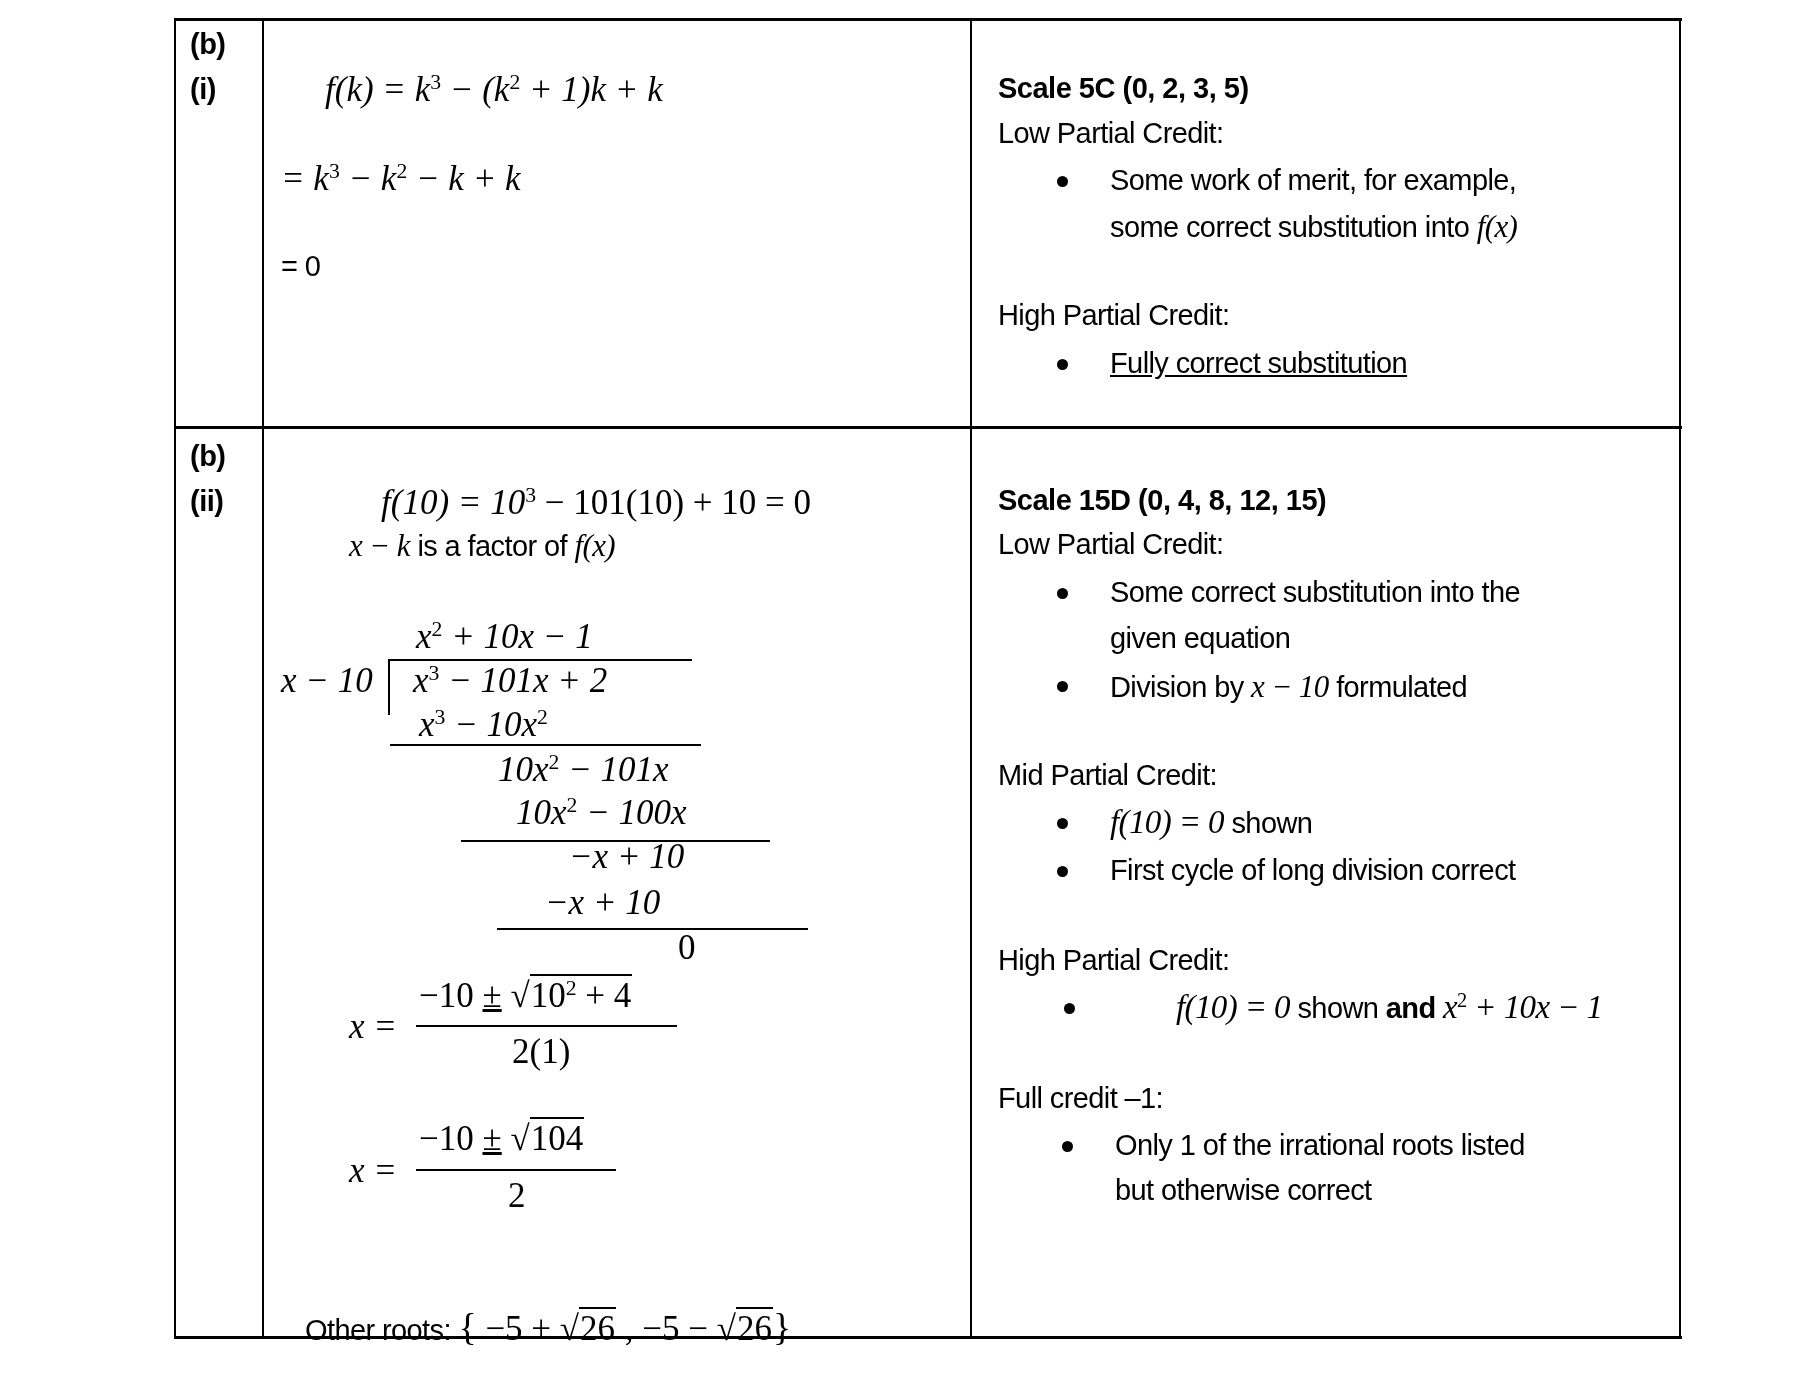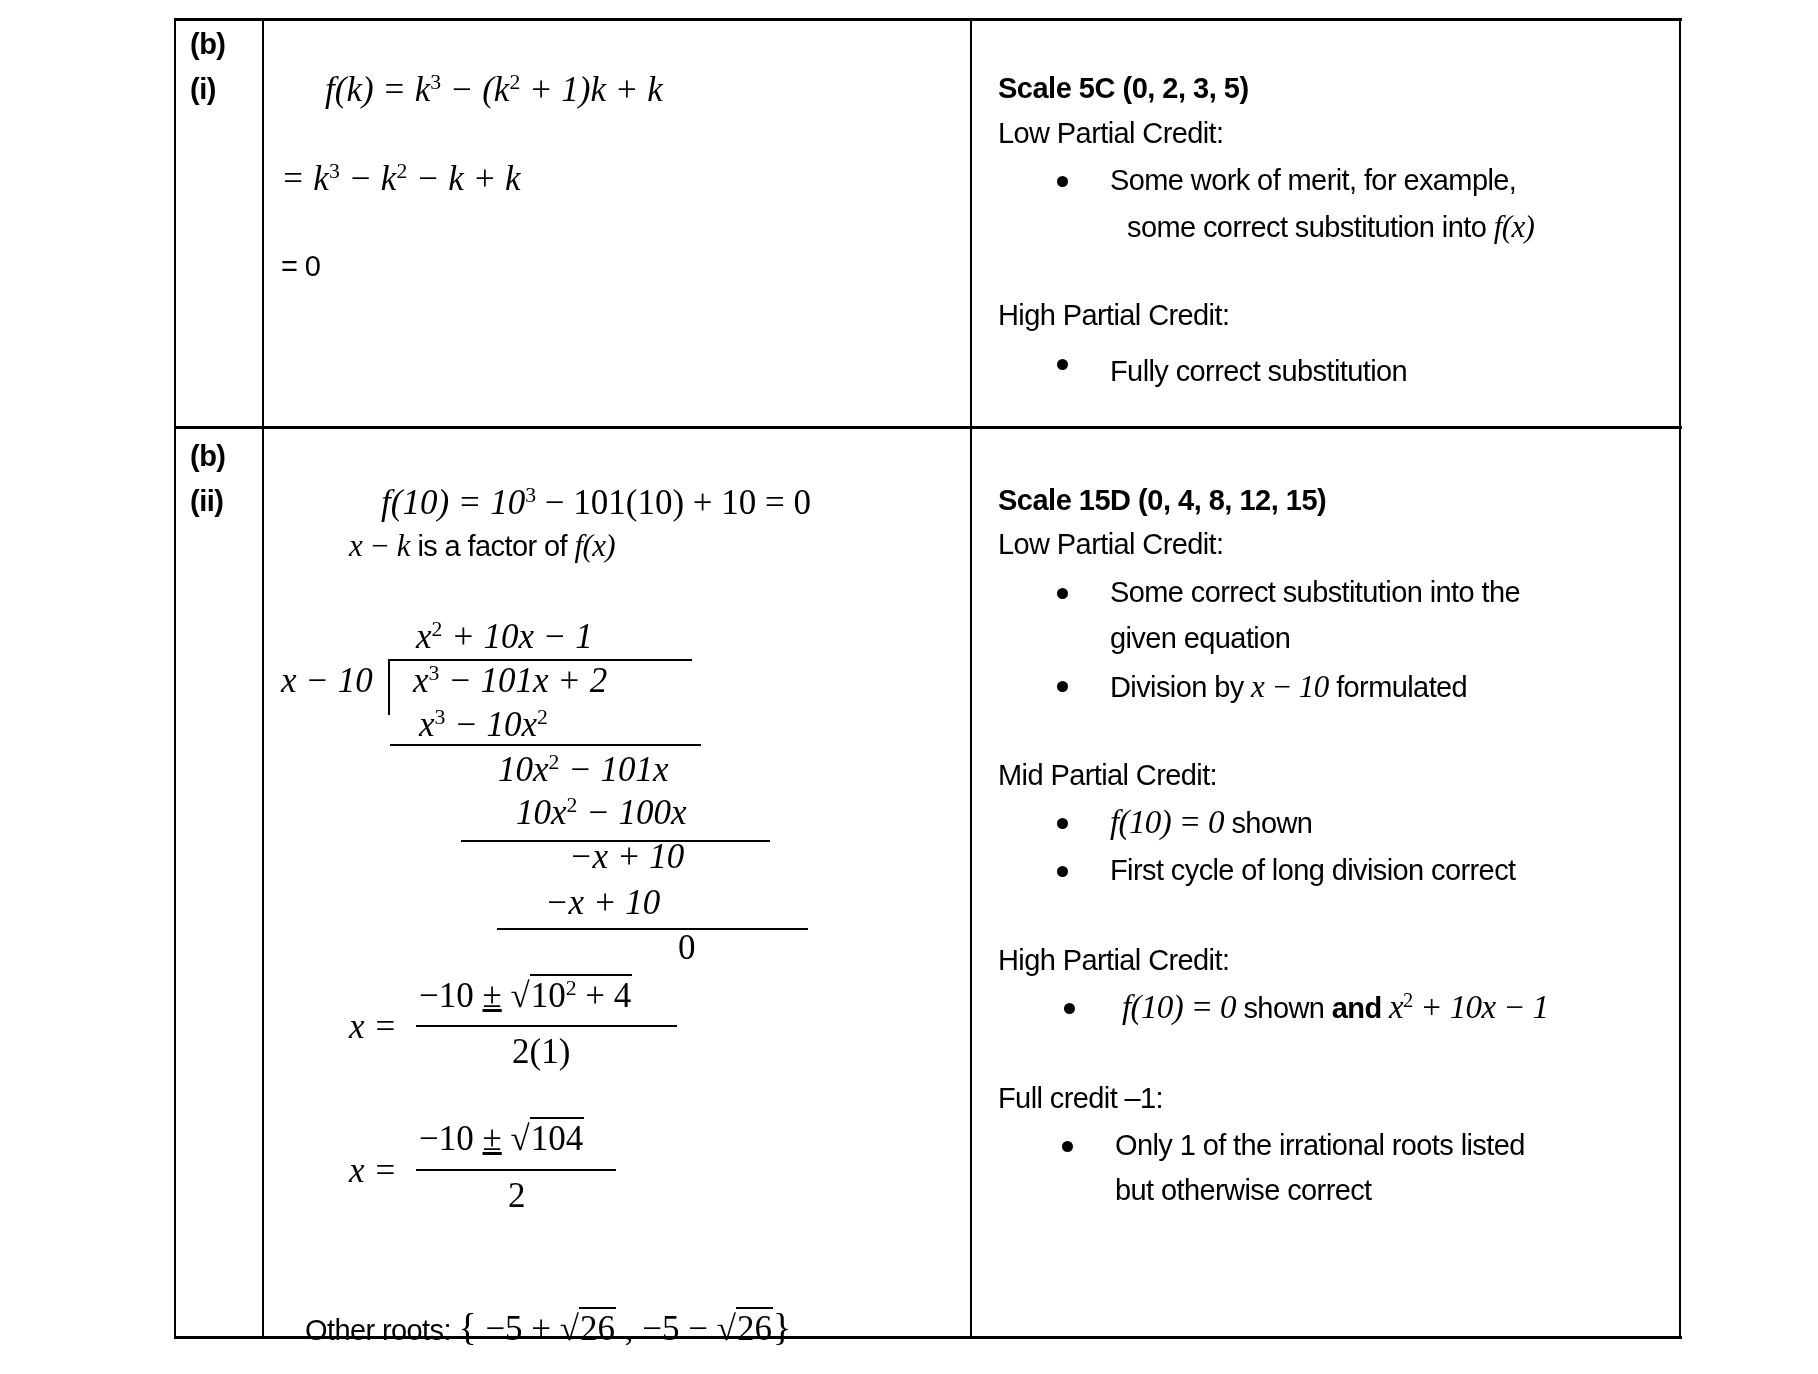--- a/index.html
+++ b/index.html
@@ -44,26 +44,26 @@
     <i>= k</i><sup>3</sup><i> − k</i><sup>2</sup><i> − k + k</i>
   </div>
   <div class="abs txt" style="left:281px; top:252px;">= 0</div>
 
   <div class="abs lbl" style="left:998px; top:74px;">Scale 5C (0, 2, 3, 5)</div>
   <div class="abs txt" style="left:998px; top:119px;">
     <span class="ital">Low Partial Credit</span><span>:</span>
   </div>
   <div class="bullet" style="left:1057px; top:176px;"></div>
   <div class="abs txt" style="left:1110px; top:166px;">Some work of merit, for example,</div>
-  <div class="abs txt" style="left:1110px; top:211px;margin-left:17px;">
+  <div class="abs txt" style="left:1110px; top:211px;">
     <span>some correct substitution into </span><span class="m" style="font-size:31px;"><i>f(x)</i></span>
   </div>
   <div class="abs txt ital" style="left:998px; top:301px;">High Partial Credit:</div>
   <div class="bullet" style="left:1057px; top:359px;"></div>
-  <div class="abs txt" style="left:1110px; top:357px;">Fully correct substitution</div>
+  <div class="abs txt" style="left:1110px; top:349px;text-decoration:underline;">Fully correct substitution</div>
 </div>
 
 <div>
   <div class="abs lbl" style="left:190px; top:442px;">(b)</div>
   <div class="abs lbl" style="left:190px; top:487px;">(ii)</div>
 
   <div class="abs m" style="left:381px; top:485px;">
     <i>f(10) = 10</i><sup>3</sup><span> − 101(10) + 10 = 0</span>
   </div>
   <div class="abs txt" style="left:349px; top:530px;">
@@ -136,21 +136,21 @@
   <div class="abs txt" style="left:1110px; top:806px;">
     <span class="m" style="font-size:33px;"><i>f(10) = 0</i></span><span> shown</span>
   </div>
   <div class="bullet" style="left:1057px; top:866px;"></div>
   <div class="abs txt" style="left:1110px; top:856px;">First cycle of long division correct</div>
 
   <div class="abs txt" style="left:998px; top:946px;">
     <span class="ital">High Partial Credit</span><span>:</span>
   </div>
   <div class="bullet" style="left:1064px; top:1003px;"></div>
-  <div class="abs txt" style="left:1122px; top:991px;">
+  <div class="abs txt" style="left:1176px; top:991px;">
     <span class="m" style="font-size:33px;"><i>f(10) = 0</i></span><span> shown </span><span class="bold">and</span> <span class="m" style="font-size:33px;"><i>x</i><sup>2</sup><i> + 10x − 1</i></span>
   </div>
 
   <div class="abs txt" style="left:998px; top:1084px;">
     <span class="ital">Full credit</span><span> –1:</span>
   </div>
   <div class="bullet" style="left:1062px; top:1141px;"></div>
   <div class="abs txt" style="left:1115px; top:1131px;">Only 1 of the irrational roots listed</div>
   <div class="abs txt" style="left:1115px; top:1176px;">but otherwise correct</div>
 </div>

